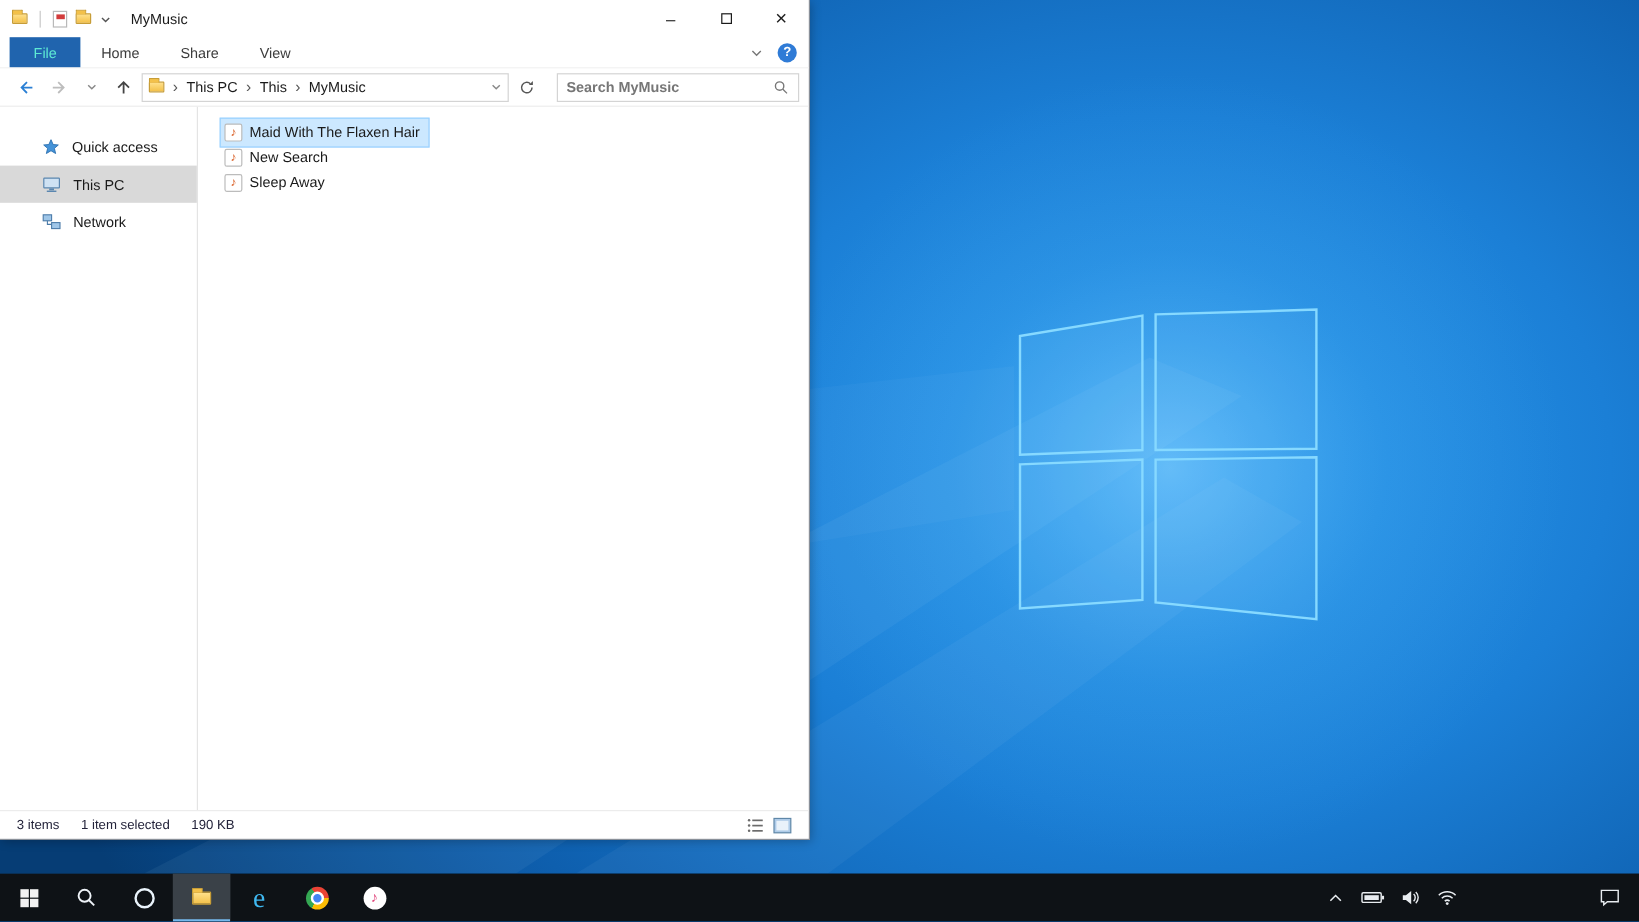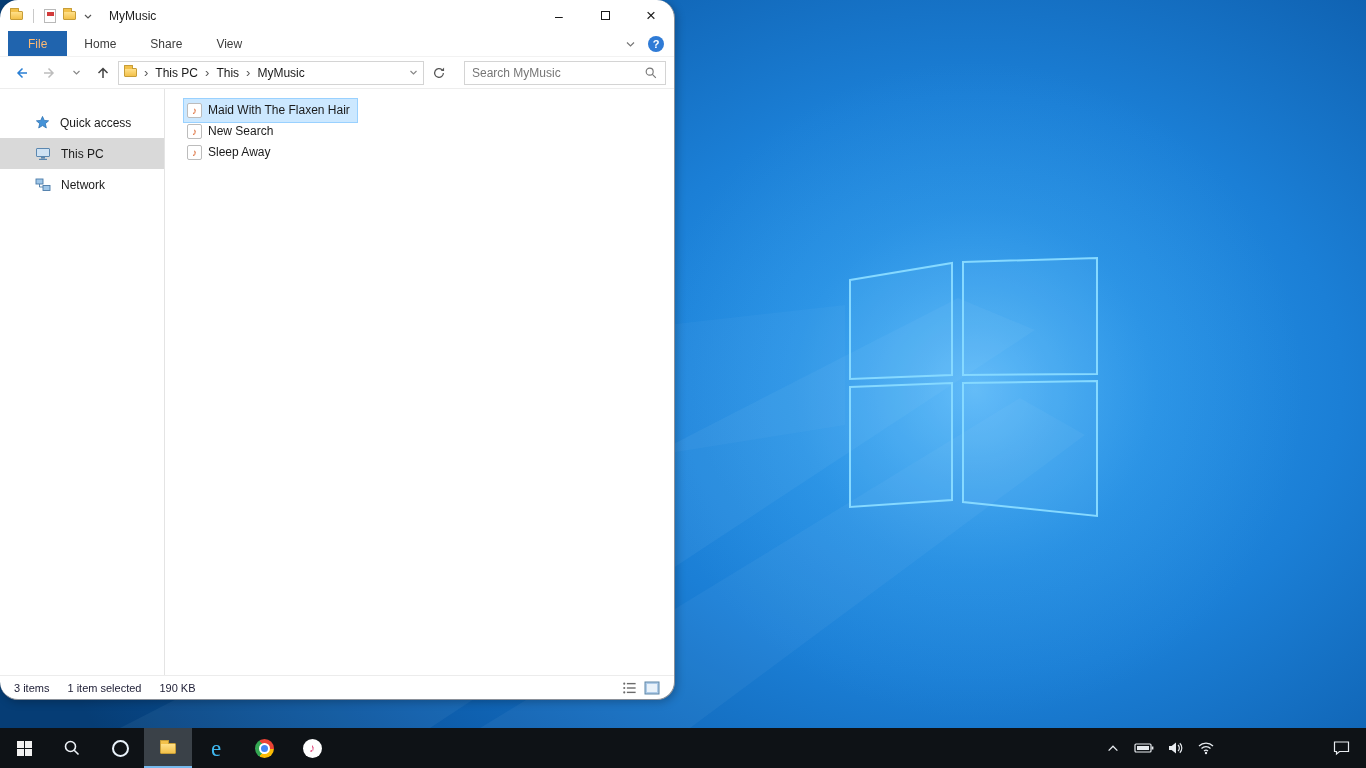--- a/index.html
+++ b/index.html
@@ -12,54 +12,53 @@
     background: radial-gradient(ellipse 980px 760px at 71% 53%, #2f9ff2 0%, #1b7fd6 38%, #0e5fae 68%, #084a8c 88%, #063d75 100%);
   }
   .wallpaper-svg { position:absolute; left:0; top:0; }
 
   
   .explorer {
     position:absolute; left:0; top:0; width:675px; height:700px;
     background:#fff; display:flex; flex-direction:column;
     border-right:1px solid #8a9099; border-bottom:1px solid #8a9099;
     box-shadow: 2px 2px 8px rgba(0,0,0,.25);
-    border-radius: 18px;
   }
   .titlebar { height:31px; display:flex; align-items:center; position:relative; flex:0 0 auto; }
   .qat { display:flex; align-items:center; gap:7px; padding-left:10px; }
   .qat-sep { width:1px; height:14px; background:#c9c9c9; margin:0 3px; }
   .title-text { font-size:12px; color:#1a1a1a; margin-left:16px; }
   .win-controls { position:absolute; right:0; top:0; height:31px; display:flex; }
   .win-btn { width:46px; height:31px; display:flex; align-items:center; justify-content:center; font-size:14px; color:#1a1a1a; }
   .maximize-box { width:9px; height:9px; border:1px solid #1a1a1a; display:inline-block; }
   .close-glyph { font-size:17px; }
 
   
   .folder { width:16px; height:11px; background:linear-gradient(#ffe08a,#f3c14a); border:1px solid #c79d37; border-radius:1px; position:relative; display:inline-block; }
   .folder::before { content:""; position:absolute; top:-4px; left:-1px; width:7px; height:3px; background:#f3c14a; border:1px solid #c79d37; border-bottom:none; border-radius:1px 1px 0 0; }
   .folder.small { width:13px; height:9px; }
   .page-icon { width:12px; height:14px; background:#fff; border:1px solid #b9b9b9; position:relative; display:inline-block; }
   .page-icon::after { content:""; position:absolute; left:2px; top:2px; width:7px; height:4px; background:#d23b3b; }
 
   
   .ribbon-row { height:26px; display:flex; align-items:stretch; padding-left:8px; flex:0 0 auto; border-bottom:1px solid #f2f2f2; }
   .tab { padding:0 17px; display:flex; align-items:center; font-size:12px; color:#3c3c3c; }
-  .tab.file { background:#2064ae; color:#fdba74; padding:0 20px; }
+  .tab.file { background:#2064ae; color:#5eead4; padding:0 20px; }
   .ribbon-right { margin-left:auto; display:flex; align-items:center; gap:12px; padding-right:10px; }
   .help-circle { width:16px; height:16px; border-radius:50%; background:#2f7bd6; color:#fff; font-size:11px; font-weight:bold; display:flex; align-items:center; justify-content:center; }
 
   
   .navbar { height:32px; display:flex; align-items:center; padding:0 8px 0 10px; gap:3px; flex:0 0 auto; border-bottom:1px solid #ededed; }
   .nav-btn { width:24px; height:24px; display:flex; align-items:center; justify-content:center; flex:0 0 auto; }
   .addressbar { display:flex; align-items:center; height:24px; border:1px solid #d4d4d4; width:306px; padding:0 5px; gap:6px; flex:0 0 auto; }
   .crumb { font-size:12px; color:#1a1a1a; white-space:nowrap; }
   .crumb-sep { font-size:13px; color:#555; padding:0 1px; }
   .addr-caret { margin-left:auto; display:flex; align-items:center; }
   .searchbox { display:flex; align-items:center; height:24px; border:1px solid #d4d4d4; flex:1; margin-left:10px; padding:0 7px; }
-  .search-input { border:none; outline:none; flex:1; font-size:12px; color:#1d4ed8; background:transparent; }
+  .search-input { border:none; outline:none; flex:1; font-size:12px; color:#1d4ed8; background:transparent;font-weight:bold; }
   .search-input::placeholder { color:#767676; }
 
   
   .body-row { flex:1; display:flex; min-height:0; }
   .sidebar { width:165px; border-right:1px solid #e4e4e4; padding-top:18px; flex:0 0 auto; }
   .side-item { height:31px; display:flex; align-items:center; gap:10px; padding-left:35px; font-size:12px; color:#1a1a1a; }
   .side-item.selected { background:#d9d9d9; }
   .content { flex:1; padding:9px 0 0 18px; }
   .file-line { line-height:21px; height:21px; }
   .file-row { display:inline-flex; align-items:center; gap:6px; padding:1px 7px 1px 3px; font-size:12px; color:#1a1a1a; border:1px solid transparent; }

